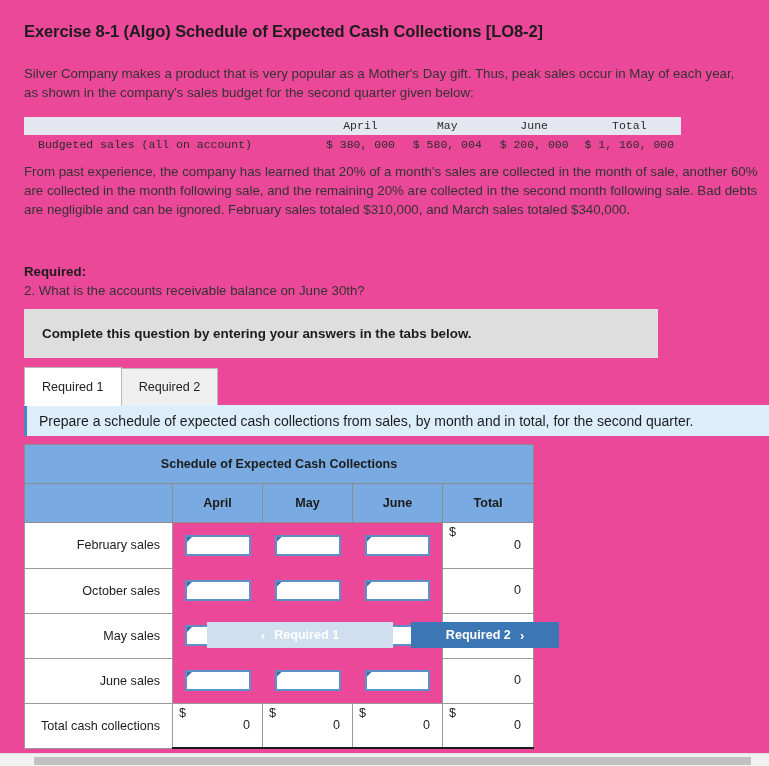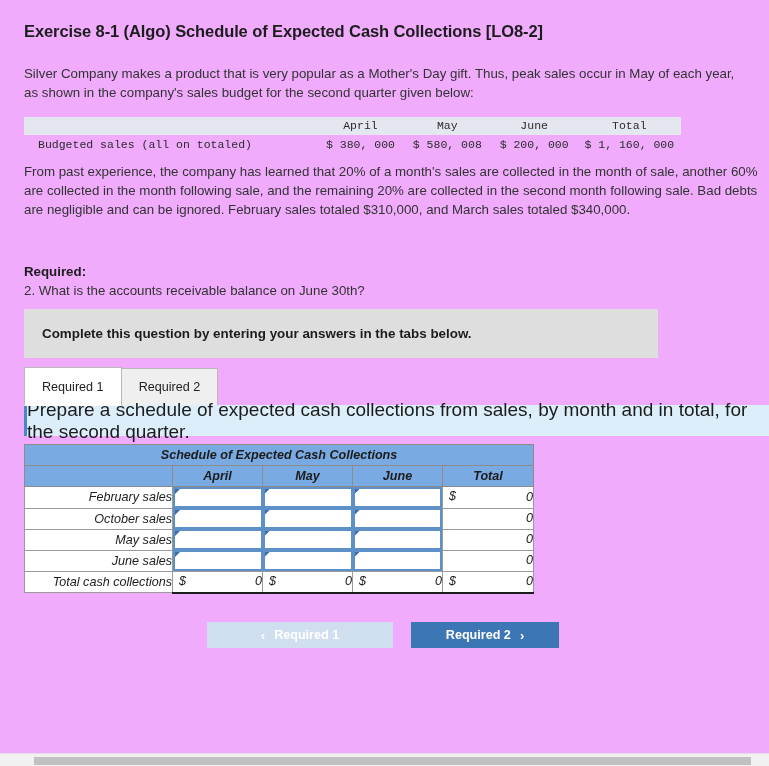--- a/index.html
+++ b/index.html
@@ -4,21 +4,21 @@
 <style>
   * { box-sizing: border-box; }
   html, body {
     margin: 0; padding: 0;
     width: 769px; height: 766px;
     background: #ffffff;
     font-family: "Liberation Sans", sans-serif;
     color: #222222;
     overflow: hidden;
   }
-  .page { position: relative; width: 769px; height: 766px; background:#f0abfc; }
+  .page { position: relative; width: 769px; height: 766px; background:#ec4899; }
 
   
   .title {
     position: absolute; left: 24px; top: 22px;
     font-size: 16.5px; font-weight: bold; color: #1c1c1c;
     letter-spacing: -0.1px;
   }
 
   
   .intro {
@@ -97,33 +97,33 @@
 
   
   .blue-strip {
     position: absolute; left: 24px; top: 405px;
     width: 745px; height: 31px;
     background: #ddeefb;
     display: flex; align-items: center;
     border-left: 3px solid #4a86c5;
   }
   .blue-strip span {
-    font-size: 19px; color: #1c1c1c;
+    margin-left: 12px; font-size: 14px; color: #1c1c1c;
   }
 
   
   .grid {
     position: absolute; left: 24px; top: 444px;
     width: 509px;
     border-collapse: collapse;
     font-size: 12.3px;
     color: #1c1c1c;
     table-layout: fixed;
   }
-  .grid td, .grid th { padding: 0; font-style: italic; }
+  .grid td, .grid th { padding: 12px; }
   .grid .c-label { width: 148px; }
   .grid .c-month { width: 90px; }
   .grid .c-total { width: 91px; }
 
   .grid .sched-title {
     background: #79abe2;
     border: 1px solid #8c8c8c;
     height: 21px;
     text-align: center;
     font-weight: bold;
@@ -238,23 +238,23 @@
       <tr>
         <th class="lbl"></th>
         <th class="mcol">April</th>
         <th class="mcol">May</th>
         <th class="mcol">June</th>
         <th class="tcol">Total</th>
       </tr>
     </thead>
     <tbody>
       <tr>
-        <td class="lbl">Budgeted sales (all on totaled)</td>
+        <td class="lbl">Budgeted sales (all on account)</td>
         <td class="mcol">$ 380, 000</td>
-        <td class="mcol">$ 580, 008</td>
+        <td class="mcol">$ 580, 004</td>
         <td class="mcol">$ 200, 000</td>
         <td class="tcol">$ 1, 160, 000</td>
       </tr>
     </tbody>
   </table>
 
   <div class="body-text">From past experience, the company has learned that 20% of a month's sales are collected in the month of sale, another 60% are collected in the month following sale, and the remaining 20% are collected in the second month following sale. Bad debts are negligible and can be ignored. February sales totaled $310,000, and March sales totaled $340,000.</div>
 
   <div class="required-block">
     <div class="req-head">Required:</div>

